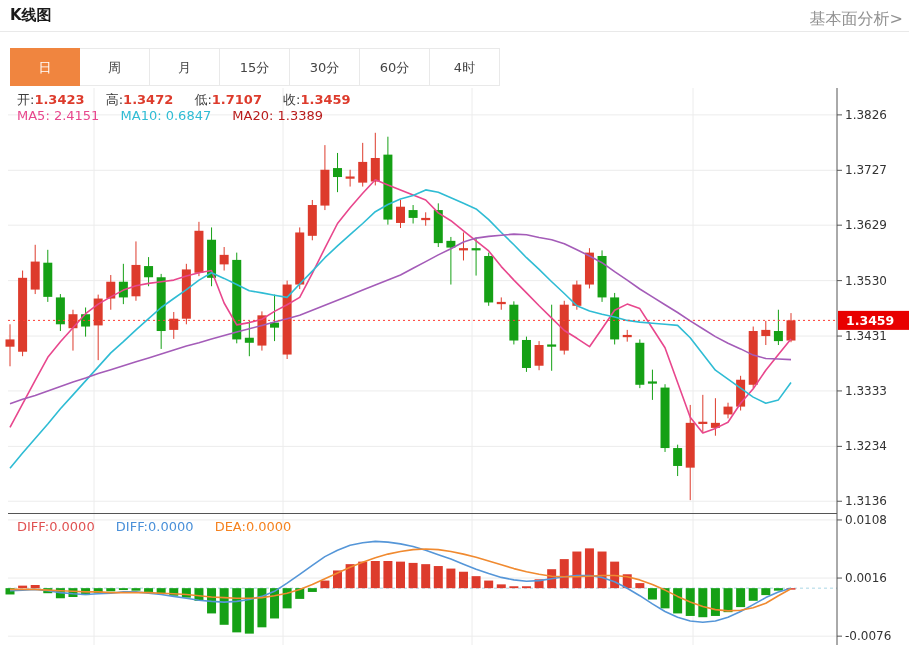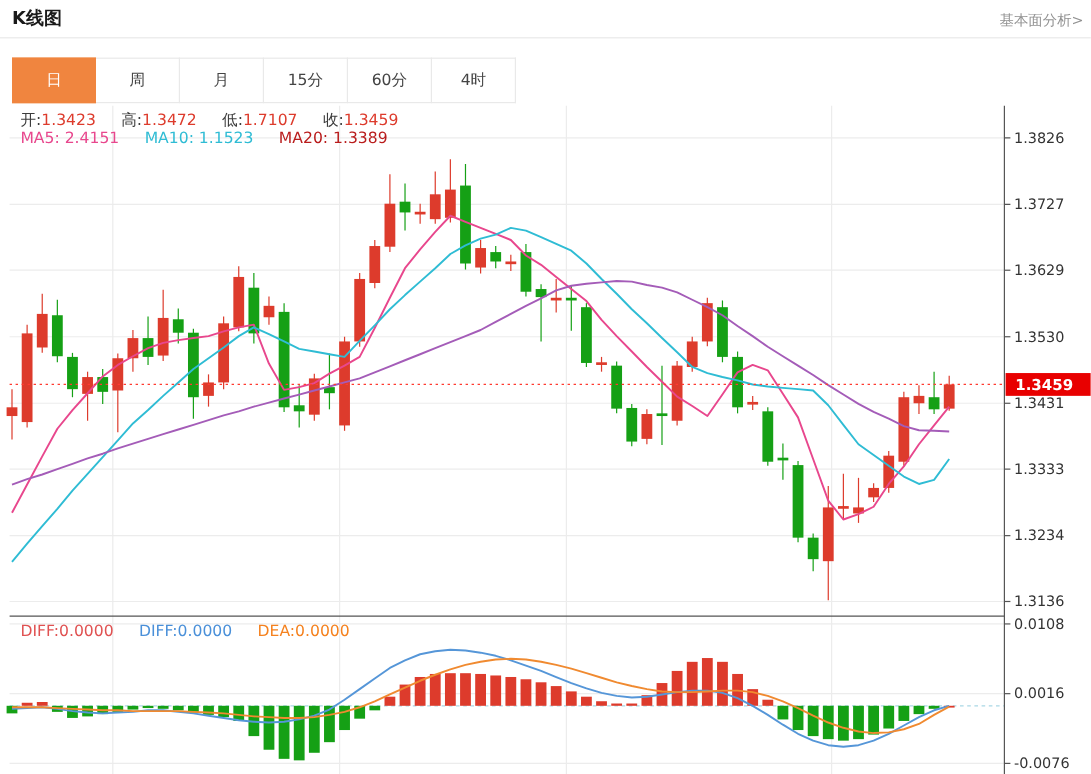--- a/index.html
+++ b/index.html
@@ -2,50 +2,51 @@
 <html><head>
 <meta charset="utf-8">
 <style>
   html,body{margin:0;padding:0;}
   body{
     width:909px;height:645px;position:relative;background:#fff;overflow:hidden;
     font-family:"DejaVu Sans","Liberation Sans",sans-serif;
   }
   .header{position:absolute;top:0;left:0;width:909px;height:31px;border-bottom:1px solid #e9e9e9;background:#fff;}
   .page-title{position:absolute;left:10px;top:6px;font-size:15px;font-weight:bold;color:#1a1a1a;}
-  .fa-link{position:absolute;right:6px;top:9px;font-size:12px;color:#919191;text-decoration:none;cursor:pointer;}
+  .fa-link{position:absolute;right:6px;top:9px;font-size:16px;color:#919191;text-decoration:none;cursor:pointer;}
   .tabs{position:absolute;left:10px;top:48px;display:flex;}
   .tab{
     width:70px;height:38px;line-height:38px;text-align:center;font-size:13px;color:#444;
     background:#fff;border:1px solid #e9e9e9;border-left:none;box-sizing:border-box;cursor:pointer;
   }
   .tab:first-child{border-left:1px solid #e9e9e9;}
   .tab.active{background:#f0853f;border-color:#f0853f;color:#fff;}
   #chart-svg{position:absolute;left:0;top:88px;}
   .legend{position:absolute;font-size:13px;white-space:nowrap;pointer-events:none;}
   .legend .lbl{color:#3c3c3c;}
   .legend .item{margin-right:17px;}
   .leg-ohlc{left:17px;top:91px;}
-  .leg-ohlc .val{color:#dd3b2c;}
+  .leg-ohlc .val{color:#dd3b2c;font-weight:bold;}
   .leg-ma{left:17px;top:108px;}
   .leg-macd{left:17px;top:519px;}
 </style>
 </head>
 <body>
 
 <div class="header">
   <div class="page-title">K线图</div>
   <a class="fa-link">基本面分析&gt;</a>
 </div>
 
 <div class="tabs">
   <div class="tab active">日</div>
   <div class="tab">周</div>
   <div class="tab">月</div>
   <div class="tab">15分</div>
+  <div class="tab">30分</div>
   <div class="tab">60分</div>
   <div class="tab">4时</div>
 </div>
 
 <svg id="chart-svg" width="909" height="557">
     <g>
       <line x1="8" y1="26.877470355730804" x2="837" y2="26.877470355730804" stroke="#ececec" stroke-width="1"></line>
       <line x1="8" y1="82.31225296442668" x2="837" y2="82.31225296442668" stroke="#ececec" stroke-width="1"></line>
       <line x1="8" y1="137.18708827404487" x2="837" y2="137.18708827404487" stroke="#ececec" stroke-width="1"></line>
       <line x1="8" y1="192.62187088274075" x2="837" y2="192.62187088274075" stroke="#ececec" stroke-width="1"></line>
@@ -301,21 +302,21 @@
 
 <div class="legend leg-ohlc">
   <span class="item"><span class="lbl">开:</span><span class="val">1.3423</span></span>
   <span class="item"><span class="lbl">高:</span><span class="val">1.3472</span></span>
   <span class="item"><span class="lbl">低:</span><span class="val">1.7107</span></span>
   <span class="item"><span class="lbl">收:</span><span class="val">1.3459</span></span>
 </div>
 
 <div class="legend leg-ma">
   <span class="item" style="color: rgb(232, 71, 141);"><span>MA5:</span> <span>2.4151</span></span>
-  <span class="item" style="color: rgb(47, 188, 212);"><span>MA10:</span> <span>1.1523</span></span>
+  <span class="item" style="color: rgb(47, 188, 212);"><span>MA10:</span> <span>0.6847</span></span>
   <span class="item" style="color: #b91c1c;"><span>MA20:</span> <span>1.3389</span></span>
 </div>
 
 <div class="legend leg-macd">
   <span class="item" style="color: rgb(224, 82, 82);"><span>DIFF:</span><span>0.0000</span></span>
   <span class="item" style="color: rgb(74, 144, 217);"><span>DIFF:</span><span>0.0000</span></span>
   <span class="item" style="color: rgb(245, 130, 31); text-align: center;"><span>DEA:</span><span>0.0000</span></span>
 </div>
 
 </body></html>

